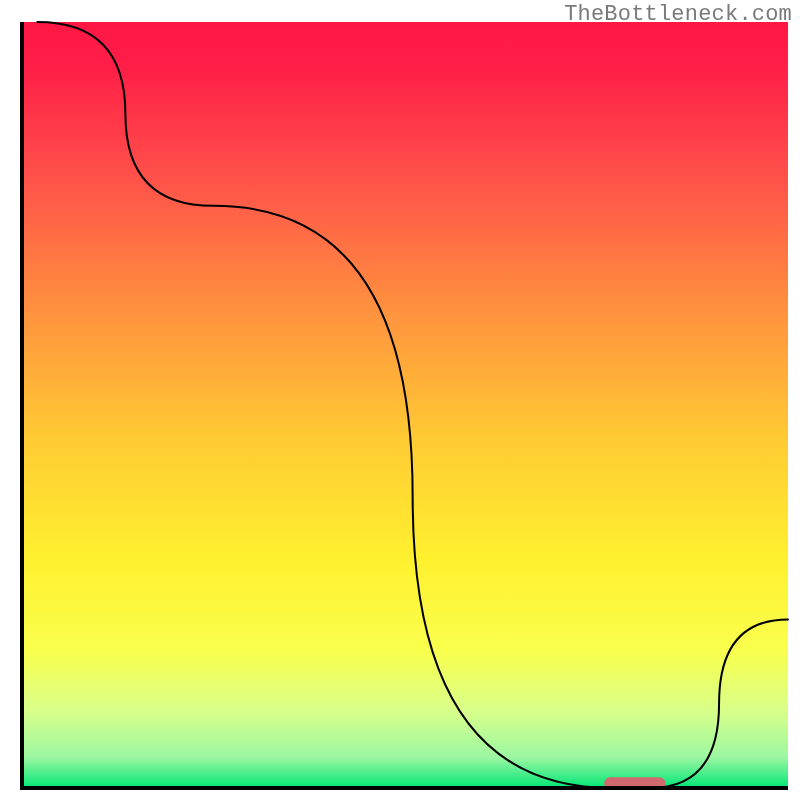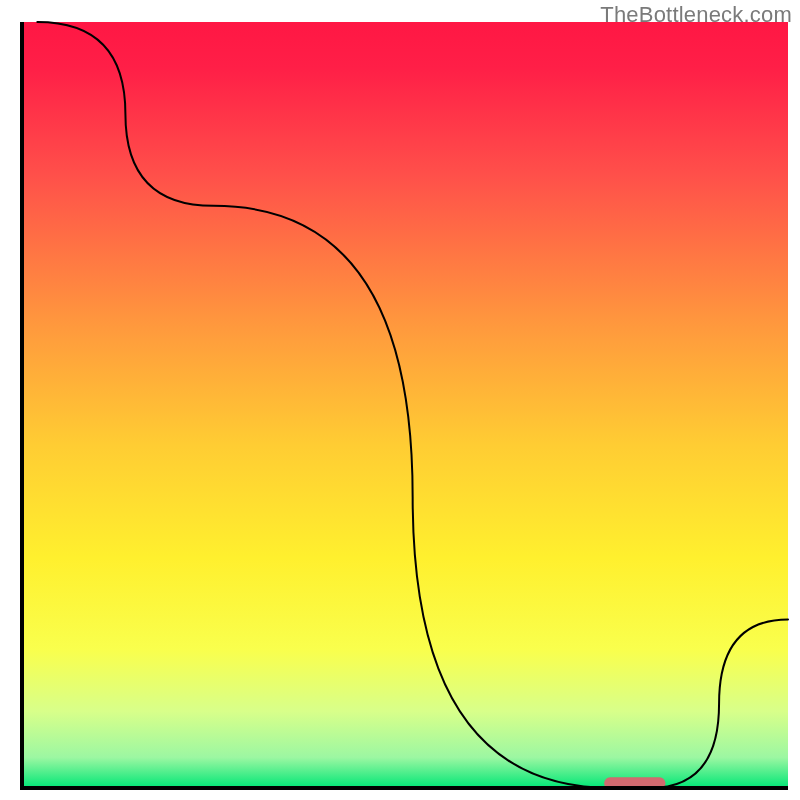--- a/index.html
+++ b/index.html
@@ -7,20 +7,21 @@
     padding: 0;
     width: 800px;
     height: 800px;
     background: #ffffff;
     font-family: Arial, Helvetica, sans-serif;
   }
   .chart-container {
     position: relative;
     width: 800px;
     height: 800px;
+    font-family: Liberation Mono, monospace;
   }
   .watermark {
     position: absolute;
     top: 2px;
     right: 8px;
     font-size: 22px;
     color: #7a7a7a;
     font-weight: 500;
     letter-spacing: 0.2px;
     z-index: 10;

